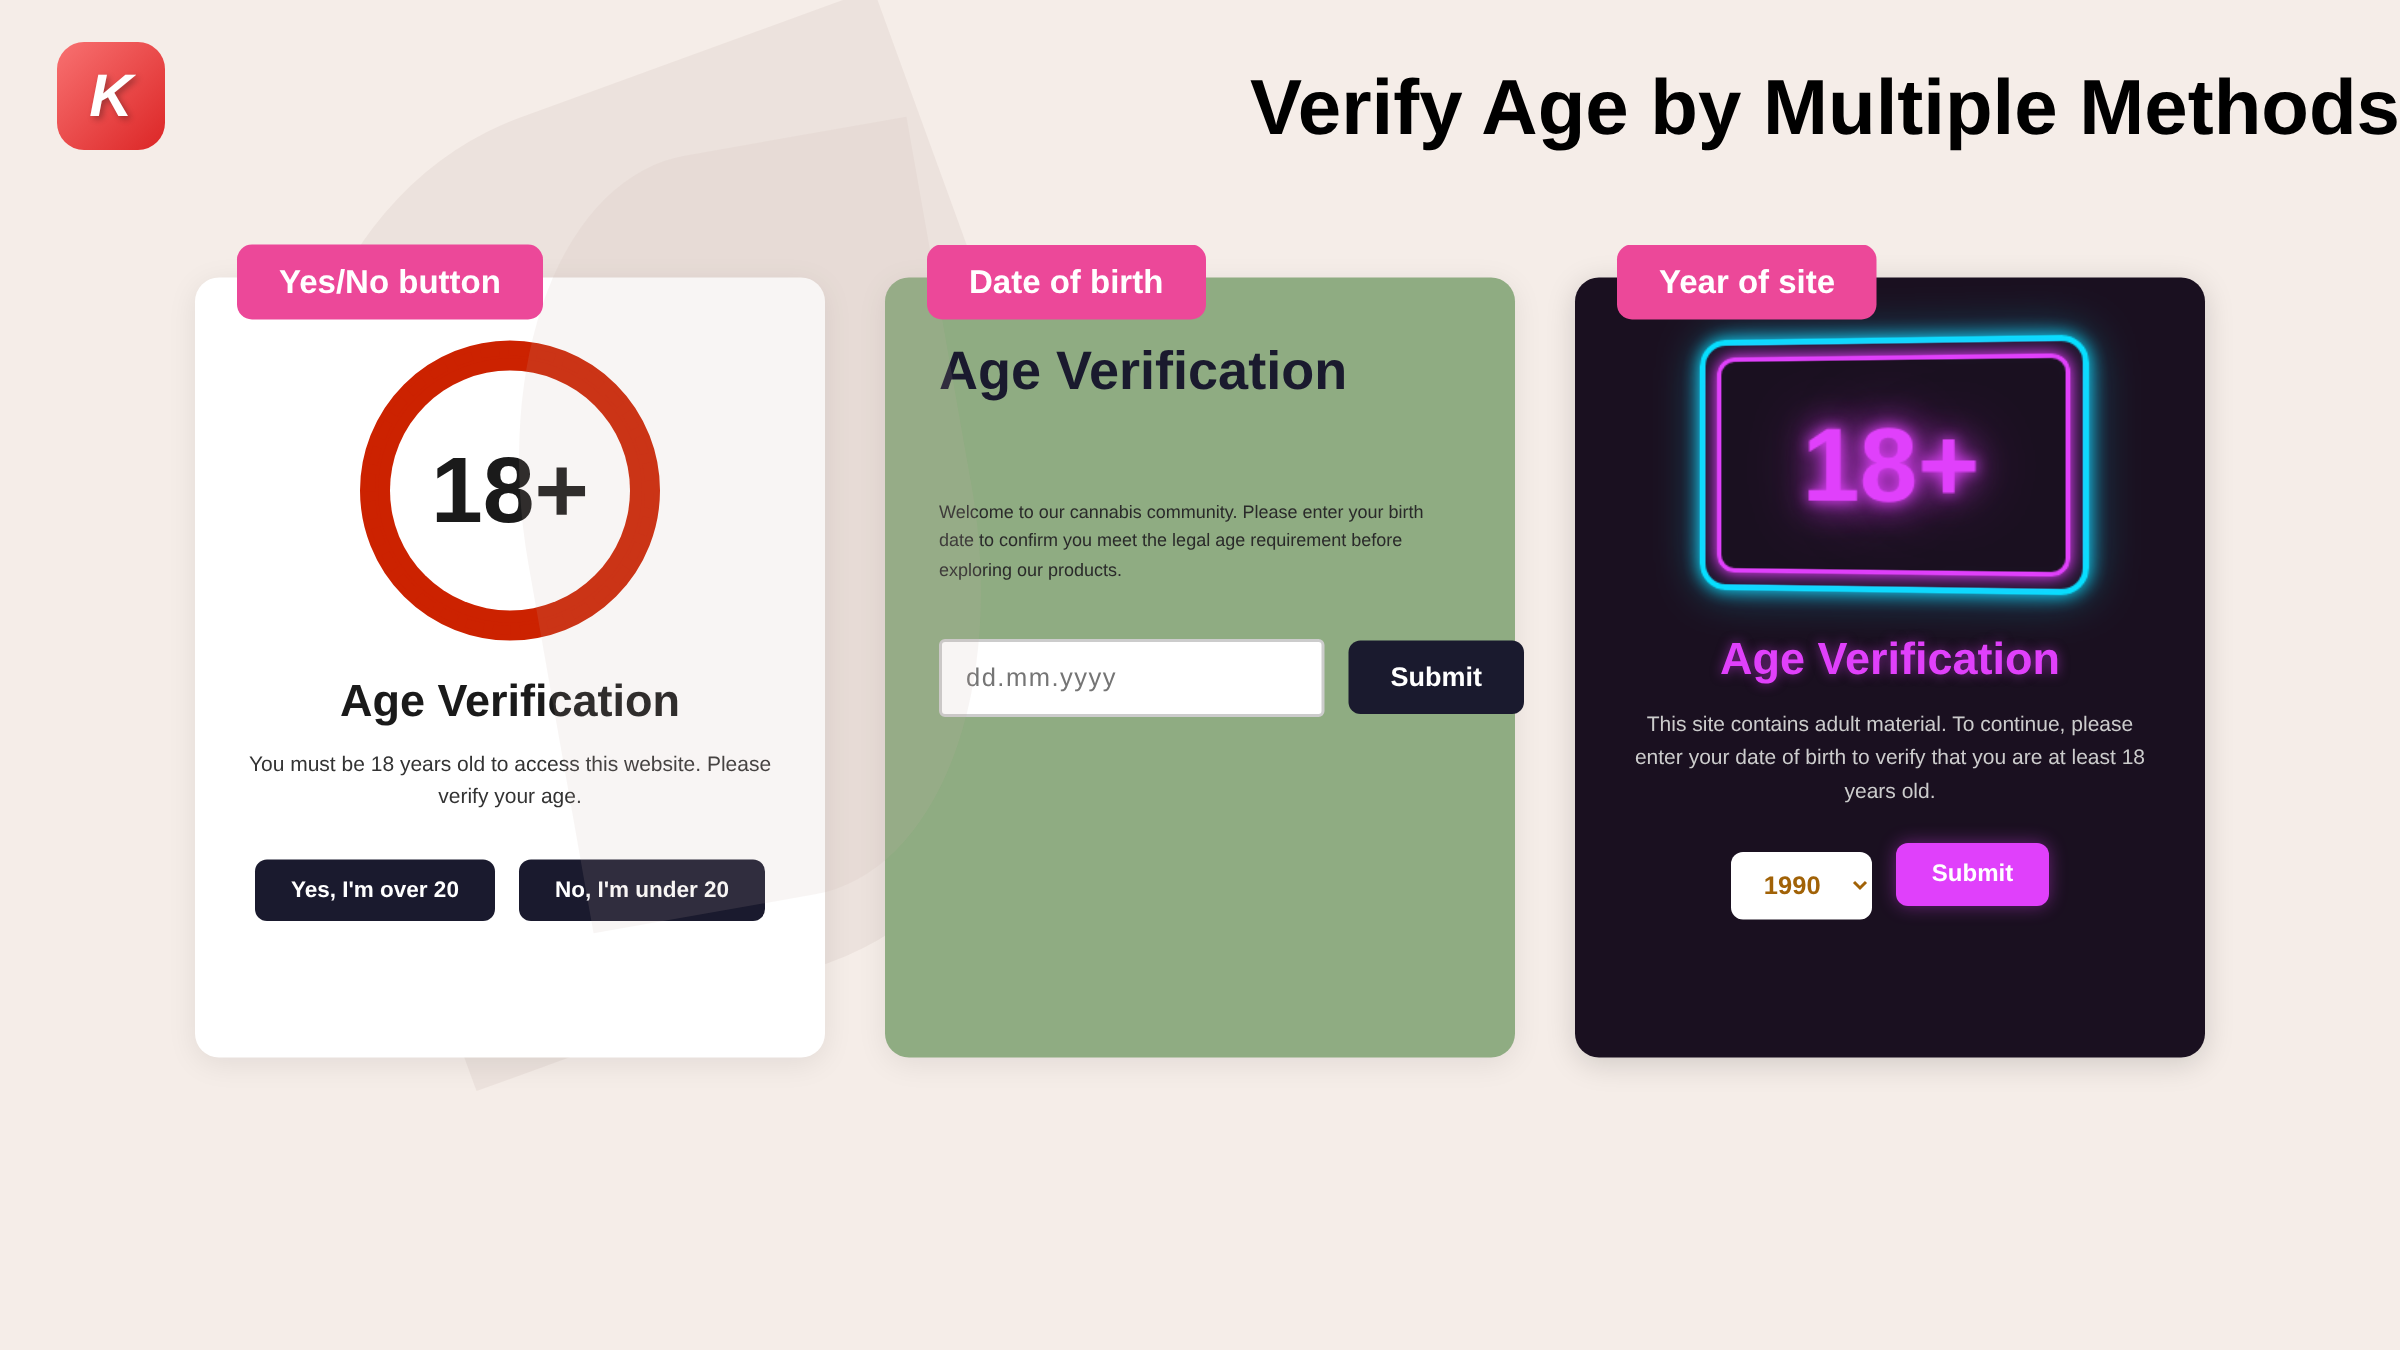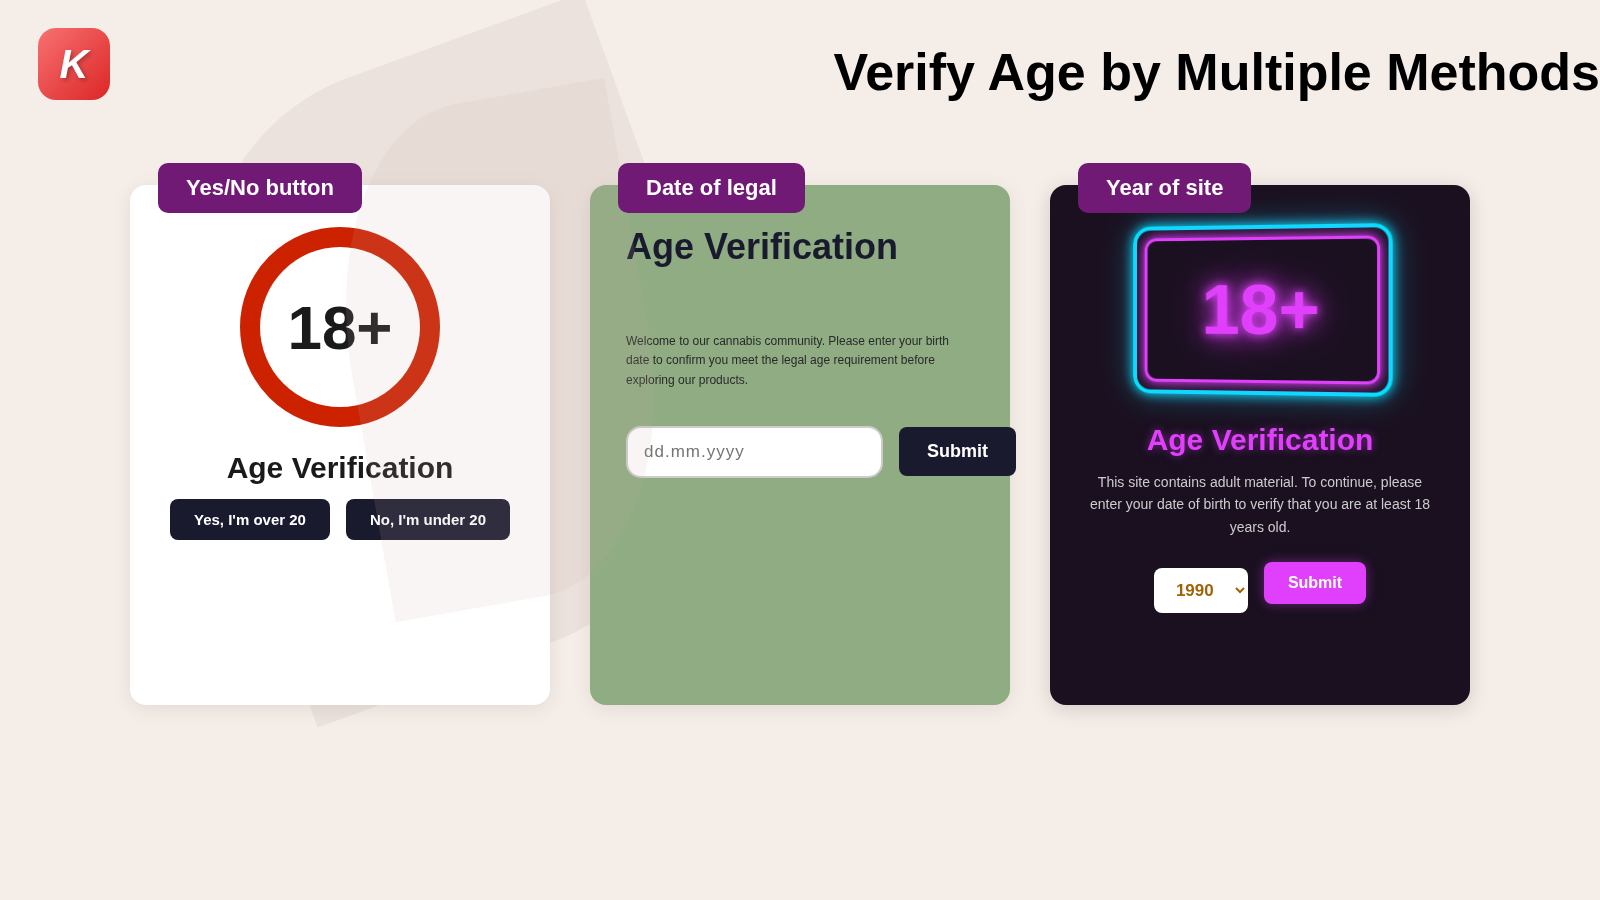--- a/index.html
+++ b/index.html
@@ -82,21 +82,21 @@
       justify-content: center;
       gap: 40px;
       padding: 0 50px;
     }
 
     
     .label-badge {
       position: absolute;
       top: -22px;
       left: 28px;
-      background: #701a75;
+      background: #ec4899;
       color: white;
       font-size: 22px;
       font-weight: 700;
       padding: 12px 28px;
       border-radius: 10px;
       z-index: 10;
       white-space: nowrap;
     }
 
     
@@ -227,21 +227,21 @@
       gap: 16px;
       align-items: center;
       width: 100%;
     }
 
     .dob-input {
       flex: 1;
       padding: 14px 16px;
       font-size: 17px;
       border: 2px solid #ccc;
-      border-radius: 15px;
+      border-radius: 4px;
       background: white;
       color: #666;
       letter-spacing: 1px;
     }
 
     .btn-submit-green {
       background: #1a1a2e;
       color: white;
       border: none;
       border-radius: 8px;
@@ -366,29 +366,30 @@
     <div class="card-1">
       <div class="badge-18">
         <div class="badge-18-circle">
           <div class="badge-18-ring"></div>
           <div class="badge-18-inner">
             <span class="badge-18-text">18+</span>
           </div>
         </div>
       </div>
       <h2 class="card-1-title">Age Verification</h2>
+      <p class="card-1-desc">You must be 18 years old to access this website. Please verify your age.</p>
       <div class="btn-row">
         <button class="btn-yes">Yes, I'm over 20</button>
         <button class="btn-no">No, I'm under 20</button>
       </div>
     </div>
   </div>
 
   <div class="card-wrapper">
-    <div class="label-badge">Date of legal</div>
+    <div class="label-badge">Date of birth</div>
     <div class="card-2">
       <h2 class="card-2-title">Age Verification</h2>
       <p class="card-2-desc">Welcome to our cannabis community. Please enter your birth date to confirm you meet the legal age requirement before exploring our products.</p>
       <div class="dob-row">
         <input class="dob-input" type="text" placeholder="dd.mm.yyyy" style="">
         <button class="btn-submit-green">Submit</button>
       </div>
     </div>
   </div>
 

